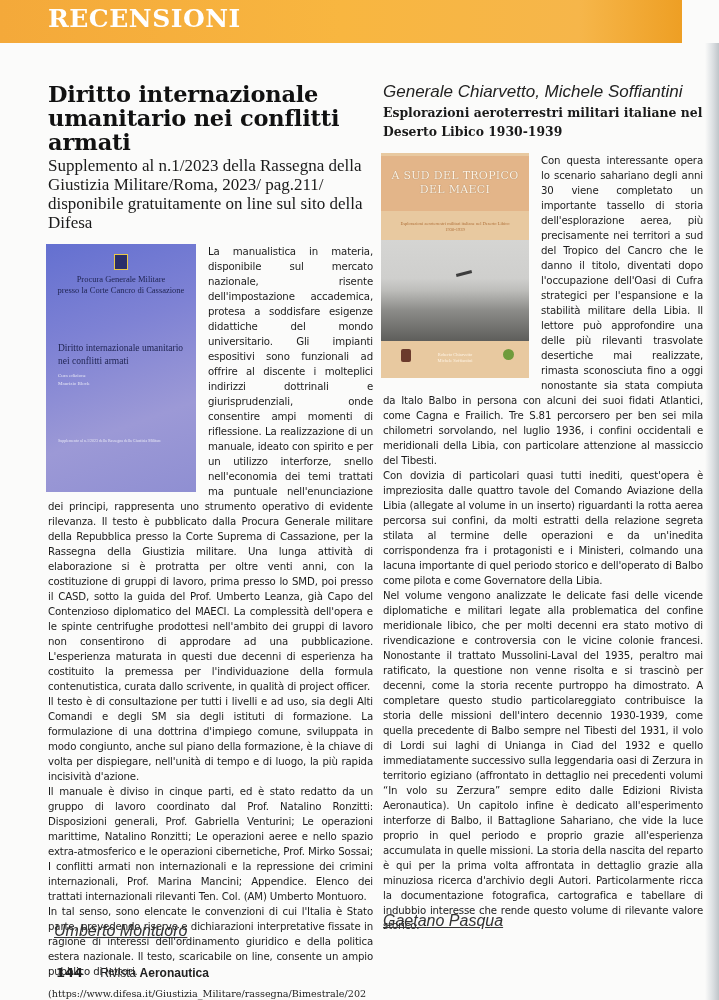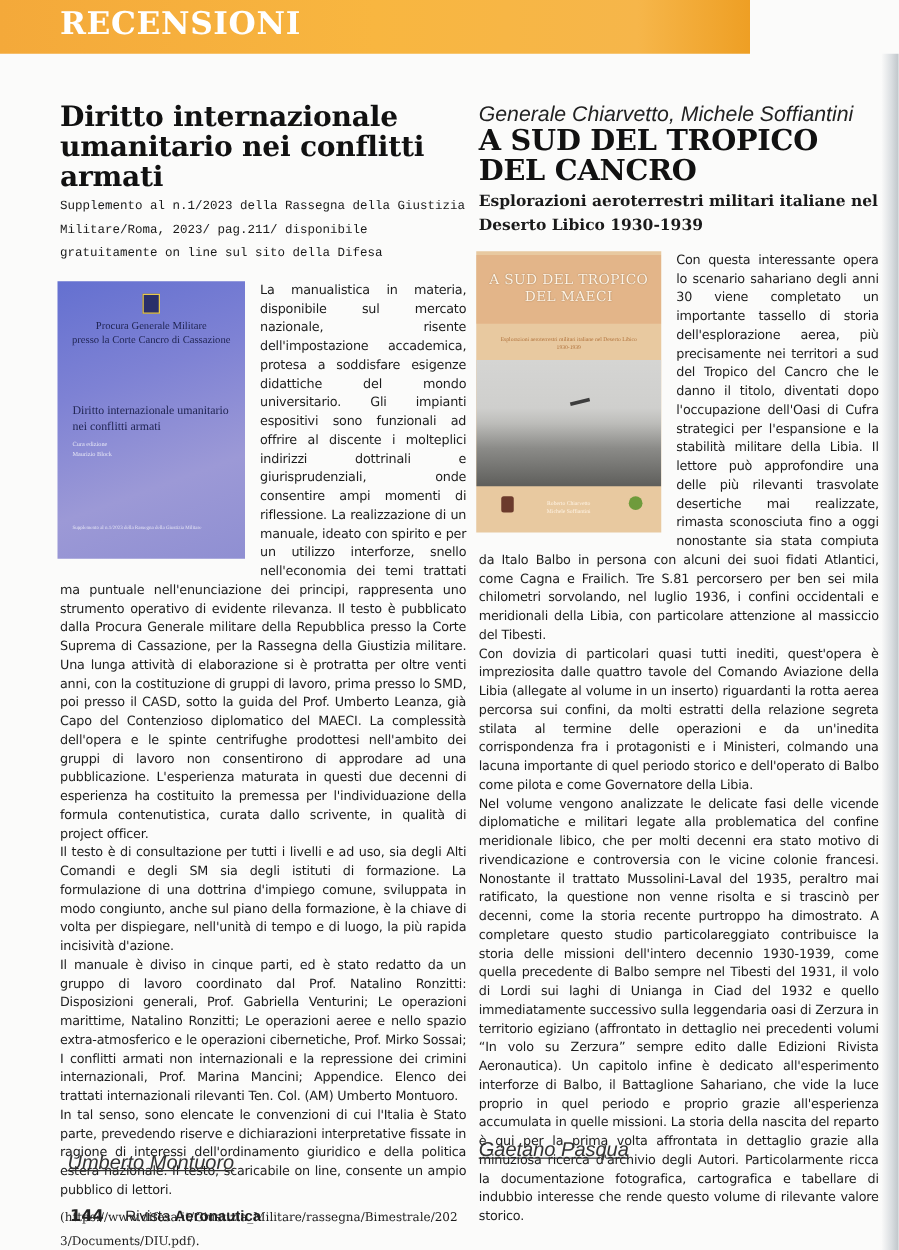--- a/index.html
+++ b/index.html
@@ -1,20 +1,20 @@
 <!DOCTYPE html>
 <html><head>
   <meta charset="utf-8">
   <style>
     * { box-sizing: border-box; margin: 0; padding: 0; }
     html, body { width: 719px; height: 1000px; background: #fbfbfa; overflow: hidden; }
     body { position: relative; font-family: "DejaVu Sans", sans-serif; color: #1c1c1c; }
 
     .banner {
-      position: absolute; left: 0; top: 0; width: 600px; height: 43px;
+      position: absolute; left: 0; top: 0; width: 682px; height: 43px;
       background: linear-gradient(90deg, #f4a93a 0%, #f8b640 50%, #f6b64a 85%, #ee9f24 100%);
     }
     .banner-title {
       position: absolute; left: 48px; top: 4px;
       font-family: "DejaVu Serif", serif; font-weight: bold; font-size: 25px;
       color: #ffffff; letter-spacing: 0.5px;
     }
     .gutter {
       position: absolute; right: 0; top: 43px; width: 14px; height: 957px;
       background: linear-gradient(90deg, rgba(255,255,255,0) 0%, #d9dde0 60%, #bfc5c9 100%);
@@ -31,31 +31,31 @@
     .title {
       font-family: "DejaVu Serif", serif; font-weight: bold;
       font-size: 22.5px; line-height: 24px; color: #111; letter-spacing: -0.2px;
     }
     .col-right .title { font-size: 23px; }
     .subtitle {
       font-family: "DejaVu Serif", serif; font-weight: bold;
       font-size: 12.4px; line-height: 19px; color: #1a1a1a; margin-top: 2px;
     }
     .pubinfo {
-      font-family: Liberation Mono, monospace; font-size: 10px; line-height: 19px;
+      font-family: Liberation Serif, serif; font-size: 17px; line-height: 19px;
       color: #1a1a1a;
     }
     .col-left .pubinfo { margin-top: 2px; }
 
     .body-wrap { position: relative; margin-top: 12px; }
     .cover {
       float: left; margin-right: 12px; margin-bottom: 4px;
     }
     .cover-left {
-      width: 150px; height: 222px; margin-left: -2px;
+      width: 150px; height: 248px; margin-left: -2px;
       background: linear-gradient(160deg, #6470d0 0%, #7e82d4 35%, #9c99d6 70%, #8f8fd2 100%);
       position: relative; overflow: hidden;
     }
     .cover-left .emblem {
       position: absolute; left: 68px; top: 10px; width: 14px; height: 16px;
       background: #2a2f6a; border: 1px solid #e9c94a;
     }
     .cover-left .c-org {
       position: absolute; left: 6px; right: 6px; top: 30px;
       font-family: "Liberation Serif", serif; font-size: 8.5px; line-height: 11px;
@@ -172,21 +172,20 @@
     <p class="p">Il testo è di consultazione per tutti i livelli e ad uso, sia degli Alti Comandi e degli SM sia degli istituti di formazione. La formulazione di una dottrina d'impiego comune, sviluppata in modo congiunto, anche sul piano della formazione, è la chiave di volta per dispiegare, nell'unità di tempo e di luogo, la più rapida incisività d'azione.</p>
     <p class="p">Il manuale è diviso in cinque parti, ed è stato redatto da un gruppo di lavoro coordinato dal Prof. Natalino Ronzitti: Disposizioni generali, Prof. Gabriella Venturini; Le operazioni marittime, Natalino Ronzitti; Le operazioni aeree e nello spazio extra-atmosferico e le operazioni cibernetiche, Prof. Mirko Sossai; I conflitti armati non internazionali e la repressione dei crimini internazionali, Prof. Marina Mancini; Appendice. Elenco dei trattati internazionali rilevanti Ten. Col. (AM) Umberto Montuoro.</p>
     <p class="p">In tal senso, sono elencate le convenzioni di cui l'Italia è Stato parte, prevedendo riserve e dichiarazioni interpretative fissate in ragione di interessi dell'ordinamento giuridico e della politica estera nazionale. Il testo, scaricabile on line, consente un ampio pubblico di lettori.</p>
     <p class="url">(https://www.difesa.it/Giustizia_Militare/rassegna/Bimestrale/2023/Documents/DIU.pdf).</p>
   </div>
 </article>
 <div class="signature sig-left">Umberto Montuoro</div>
 
 <article class="col col-right">
   <div class="author">Generale Chiarvetto, Michele Soffiantini</div>
-  <h2 class="title">A SUD DEL TROPICO DEL CANCRO</h2>
   <div class="subtitle">Esplorazioni aeroterrestri militari italiane nel Deserto Libico 1930-1939</div>
 
   <div class="body-wrap">
     <div class="cover cover-right">
       <div class="c-band"></div>
       <div class="c-title">
         <div>A SUD DEL TROPICO</div>
         <div>DEL MAECI</div>
       </div>
       <div class="c-sub">Esplorazioni aeroterrestri militari italiane nel Deserto Libico 1930-1939</div>

